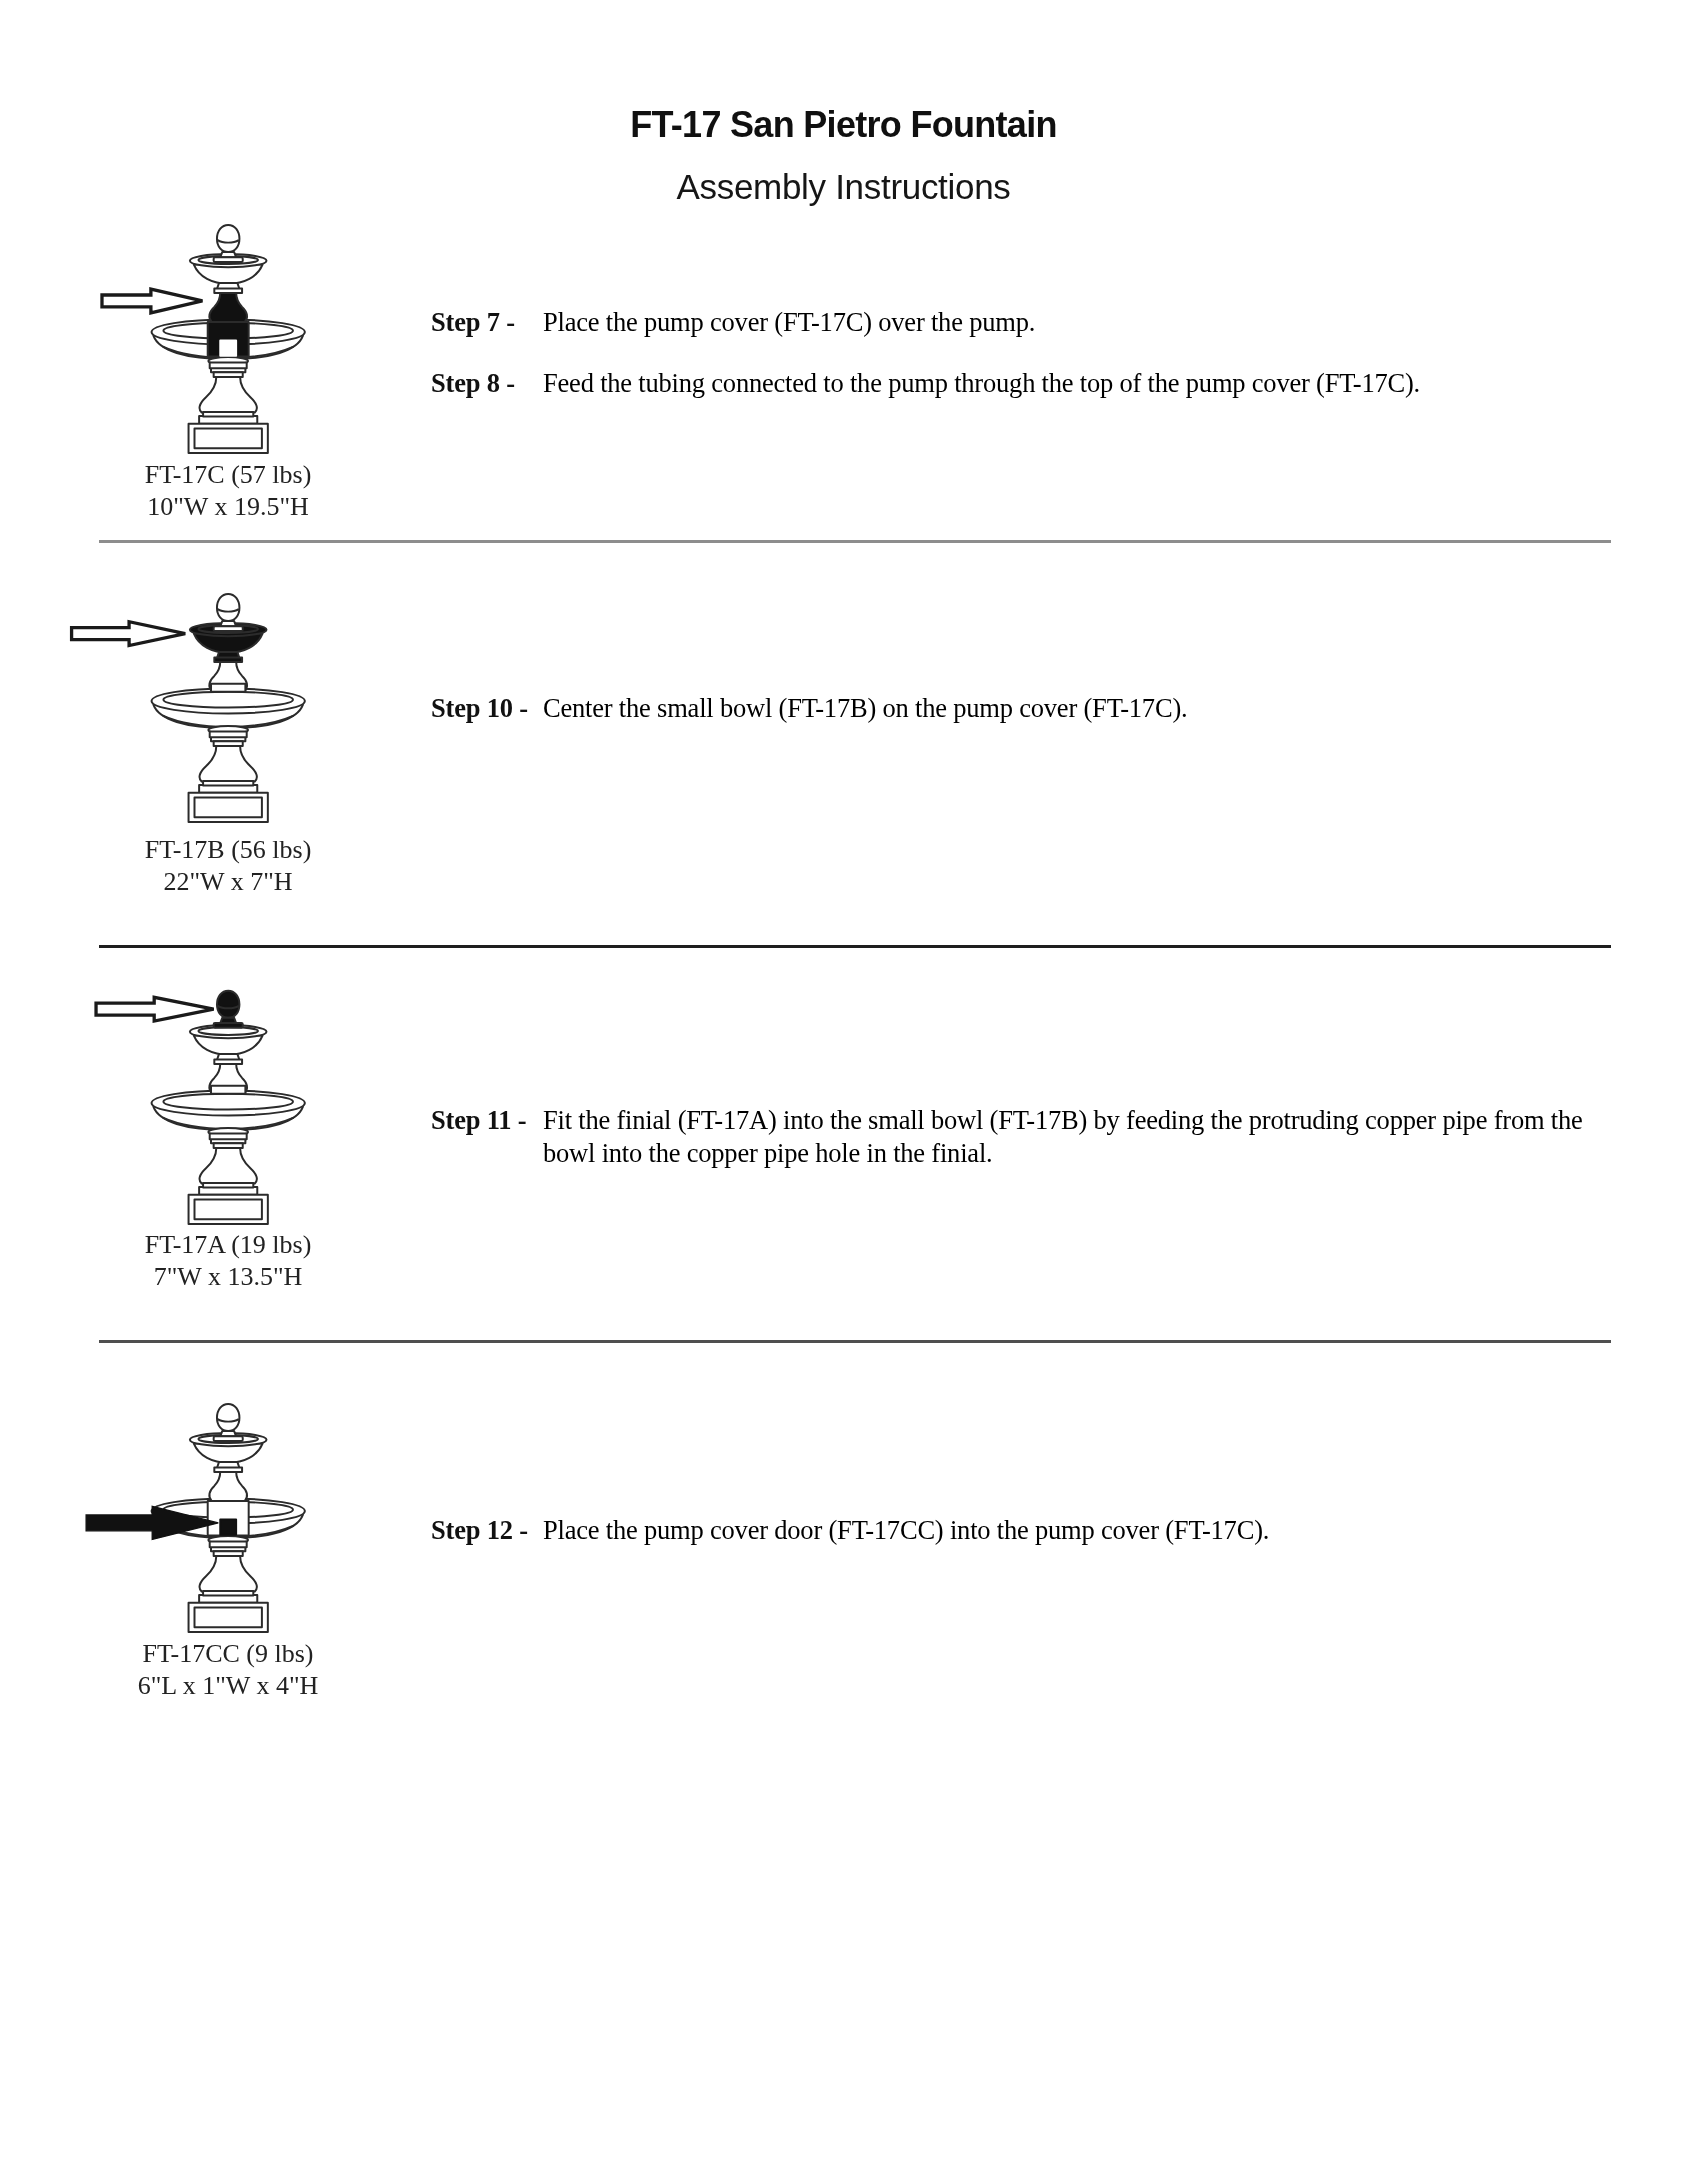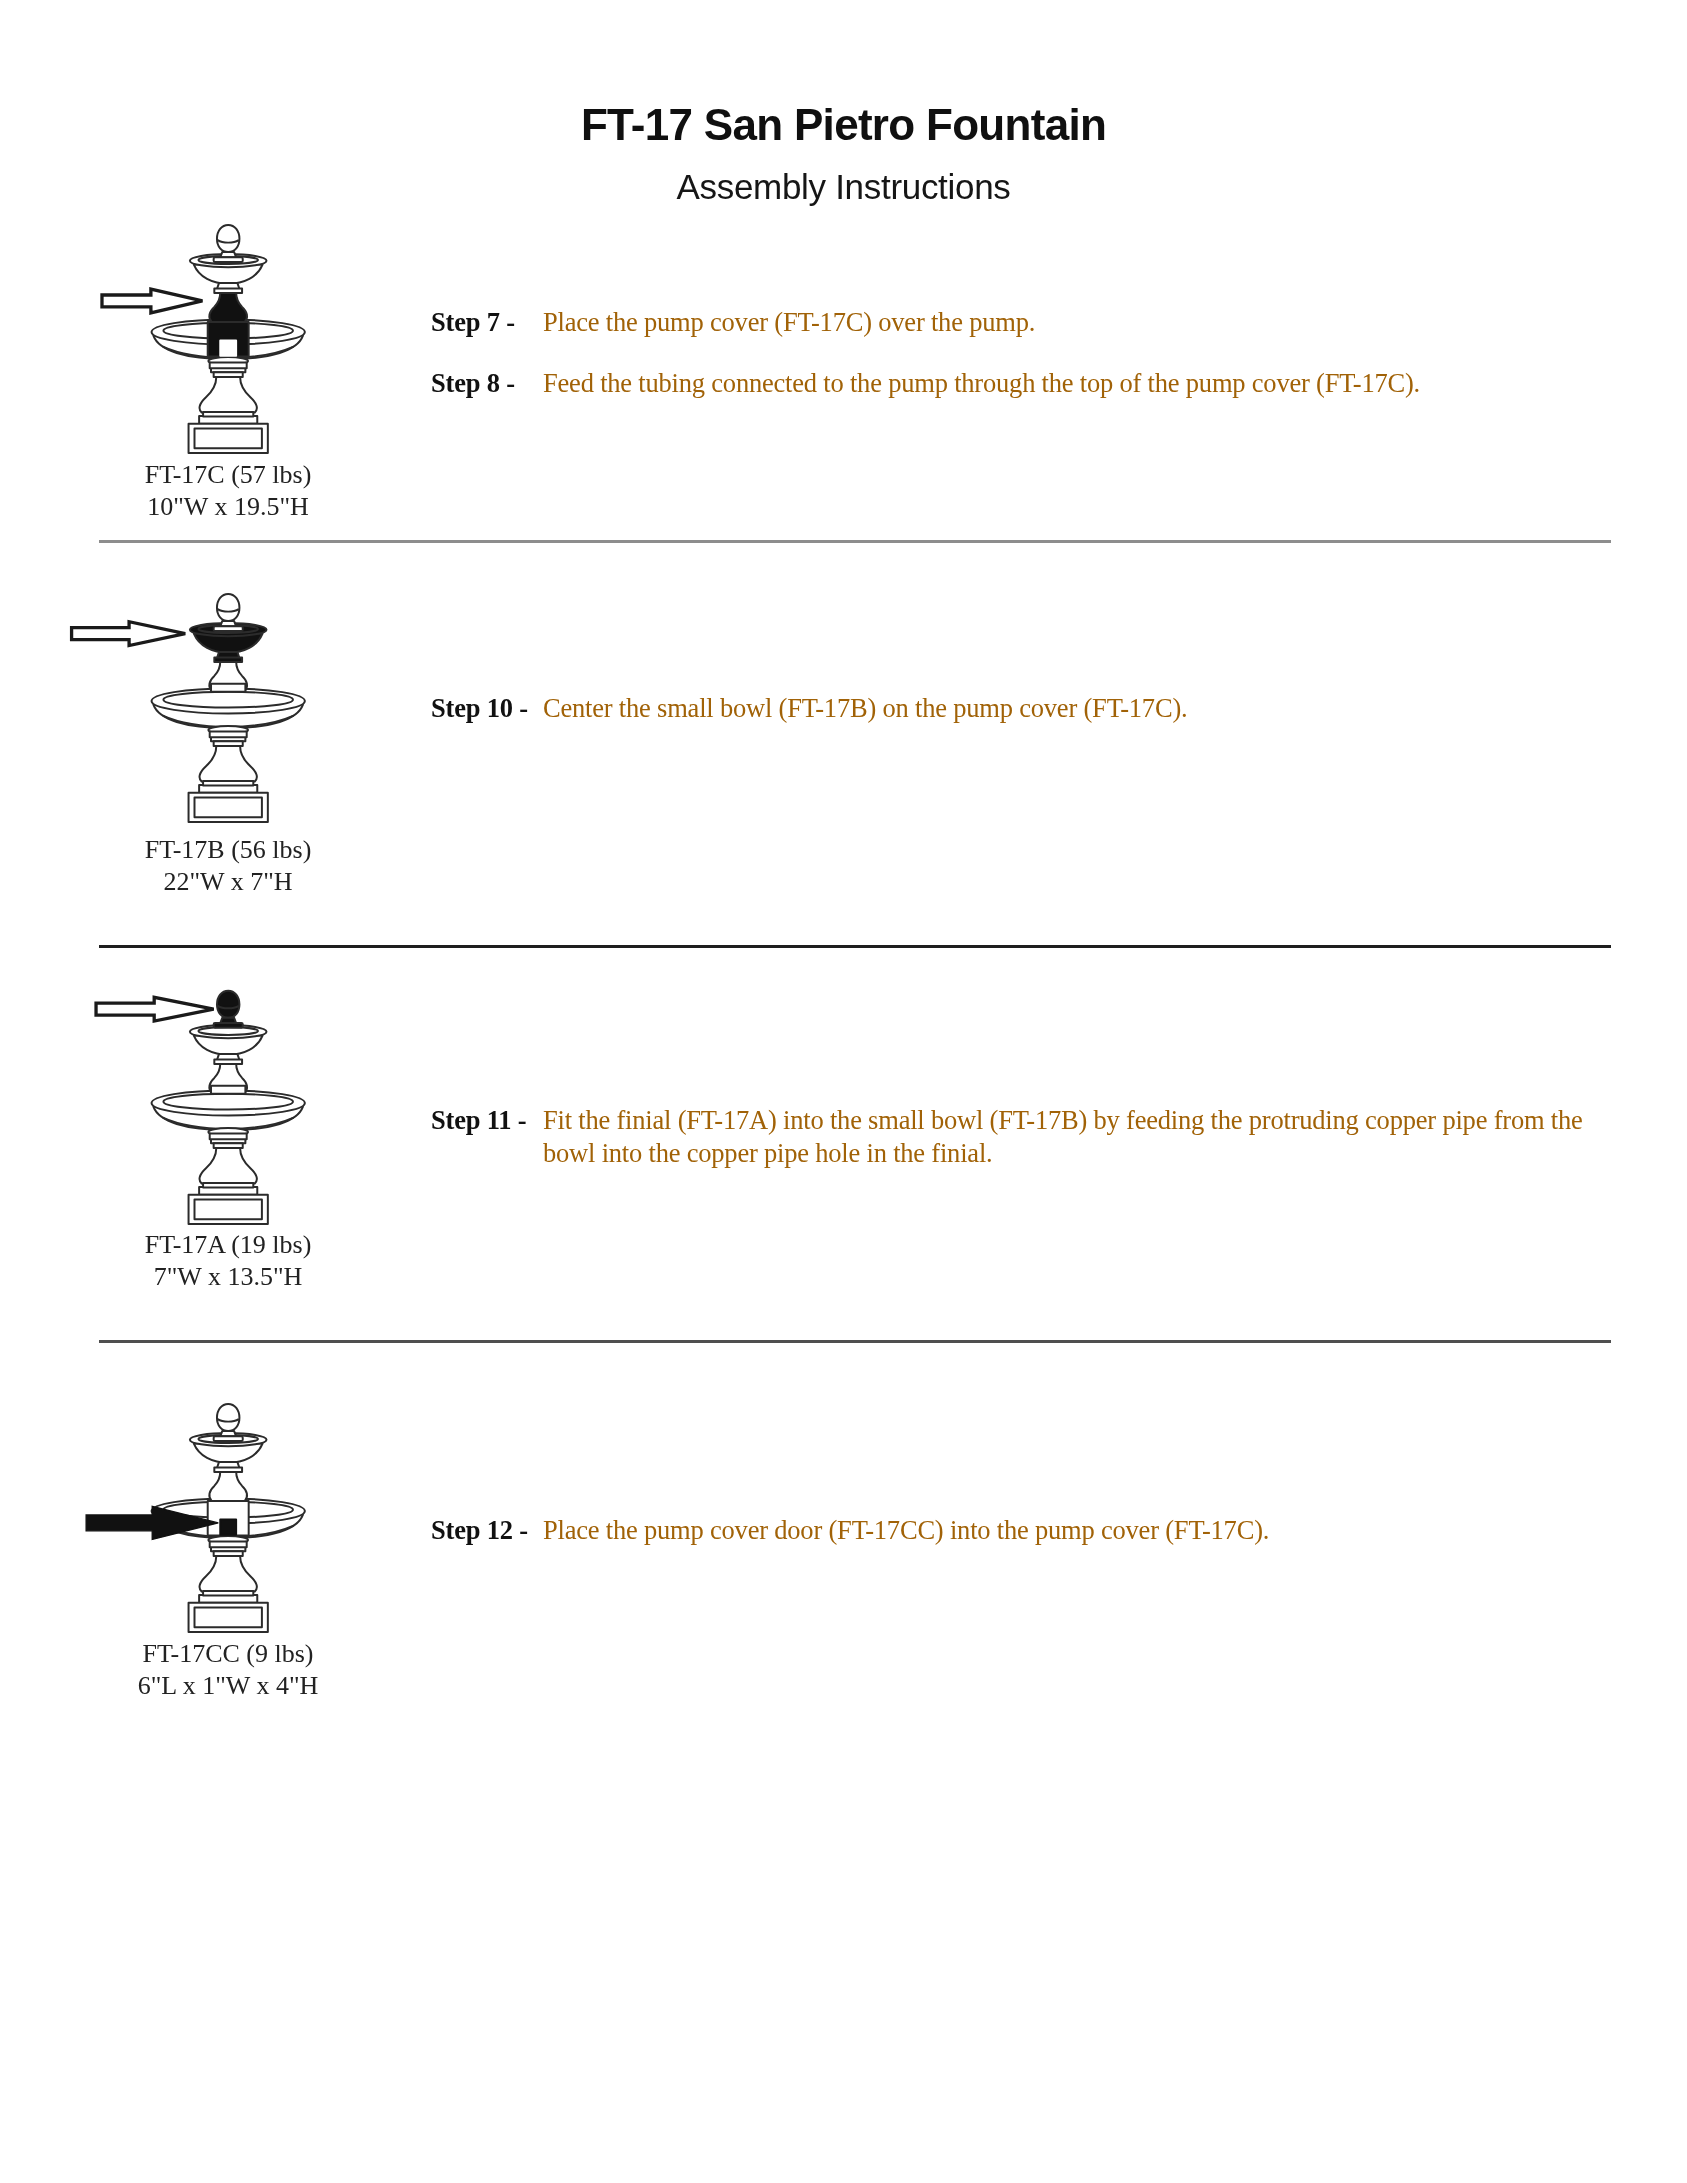--- a/index.html
+++ b/index.html
@@ -1,38 +1,38 @@
 <!DOCTYPE html>
 <html style="font-size:10.6px"><head>
 <meta charset="utf-8">
 <style>
   html,body{margin:0;padding:0;background:#ffffff;}
   .page{position:relative;width:1687px;height:2183px;background:#ffffff;overflow:hidden;
         font-family:"Liberation Serif",serif;color:#1c1c1c;}
 
   .title{position:absolute;top:99px;left:0;width:100%;text-align:center;
-         font-family:"Liberation Sans",sans-serif;font-weight:bold;font-size:44px;line-height:52px;
+         font-family:"Liberation Sans",sans-serif;font-weight:bold;font-size:36px;line-height:52px;
          color:#101010;letter-spacing:-0.7px;}
   .subtitle{position:absolute;top:164px;left:0;width:100%;text-align:center;
          font-family:Liberation Sans, sans-serif;font-weight:400;font-size:35px;line-height:46px;
          color:#161616;letter-spacing:-0.3px;}
 
   .illus-slot{position:absolute;left:63px;width:337px;height:265px;}
   .i1{top:218px;} .i2{top:587px;} .i3{top:989px;} .i4{top:1397px;}
 
   .caption{position:absolute;left:76px;width:304px;text-align:center;
            font-size:26px;line-height:32px;color:#222;}
   .c1{top:459px;} .c2{top:834px;} .c3{top:1229px;} .c4{top:1638px;}
 
   .steps{position:absolute;left:415px;width:1191px;font-size:26.5px;line-height:33px;letter-spacing:-0.2px;margin-left:16px;}
   .st1{top:306px;} .st2{top:692px;} .st3{top:1104px;} .st4{top:1514px;}
   .step{display:grid;grid-template-columns:112px 1fr;}
   .step + .step{margin-top:28px;}
   .slabel{font-weight:bold;color:#111;white-space:nowrap;}
-  .stext{color:#a16207;}
+  .stext{color:#000000;}
 
   .divider{position:absolute;left:99px;width:1512px;height:3.3px;}
   .d1{top:540px;background:#8d8d8d;}
   .d2{top:945px;background:#1e1e1e;}
   .d3{top:1340px;background:#4f4f4f;}
 
   
   .fountain .ln *{stroke:#2b2b2b;stroke-width:3;fill:#fff;stroke-linejoin:round;}
   .fountain .p-pumpbox rect{fill:var(--pumpbox-fill,#fff);}
   .fountain .p-smallbowl path,.fountain .p-smallbowl ellipse,.fountain .p-smallbowl rect{fill:var(--smallbowl-fill,#fff);}

